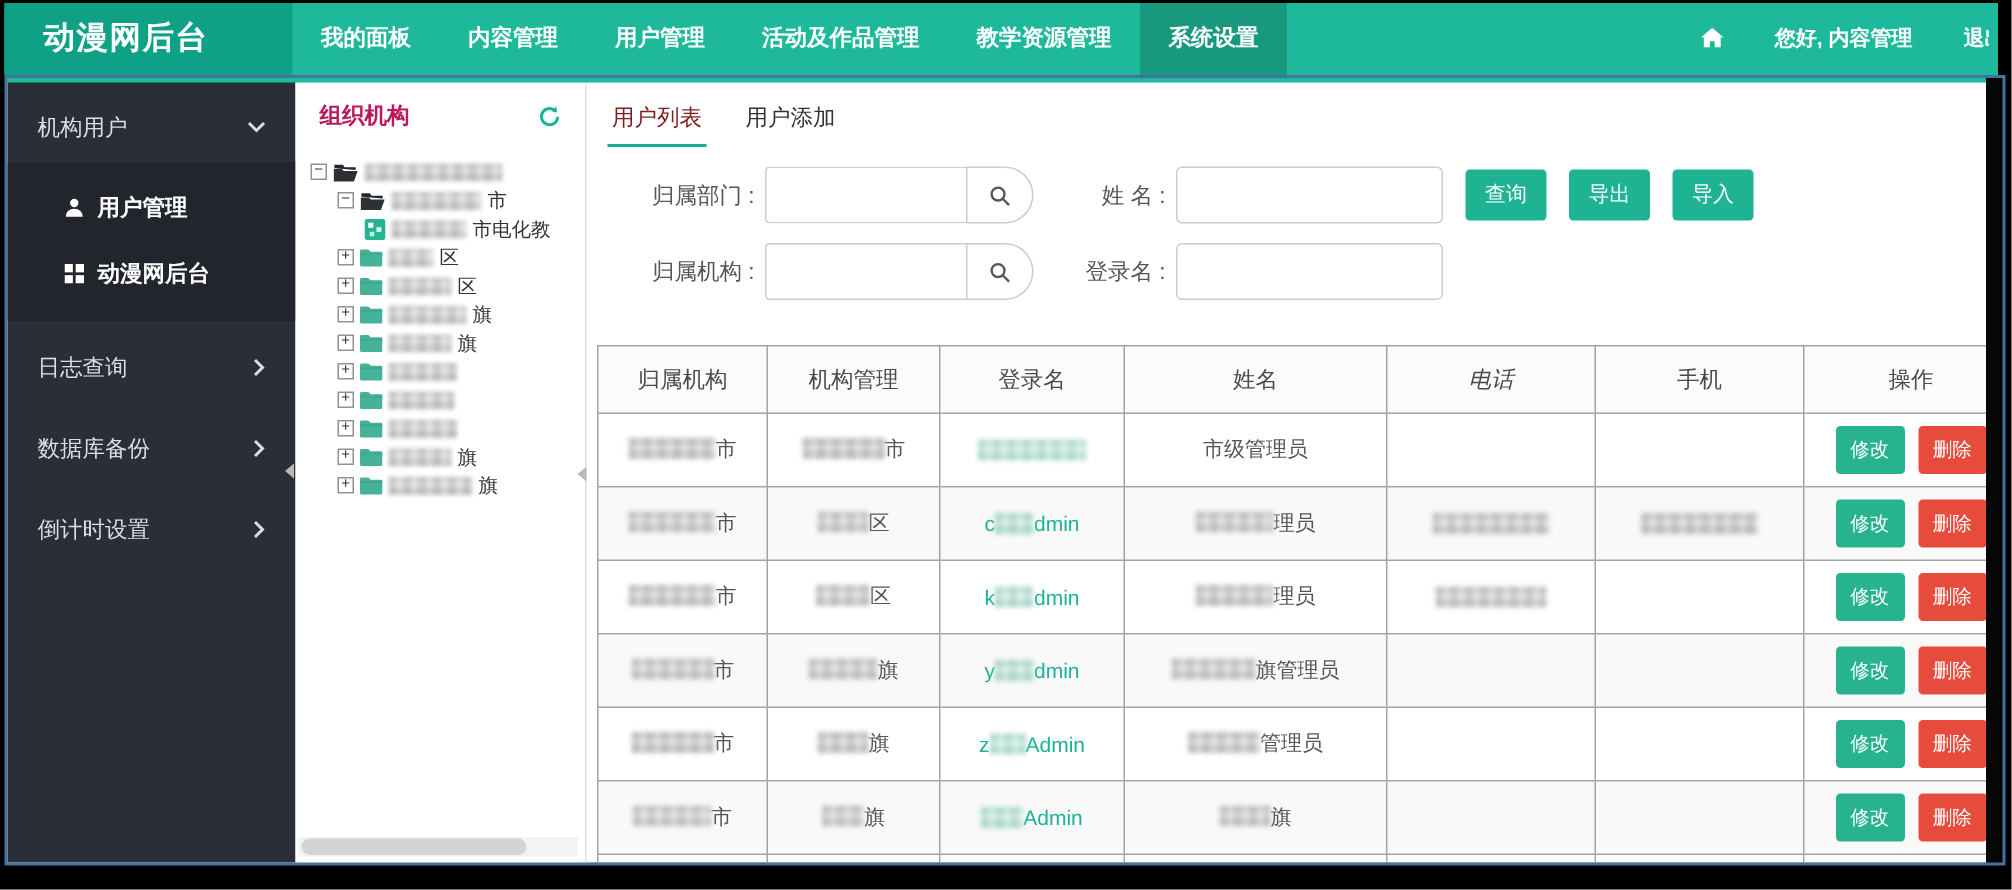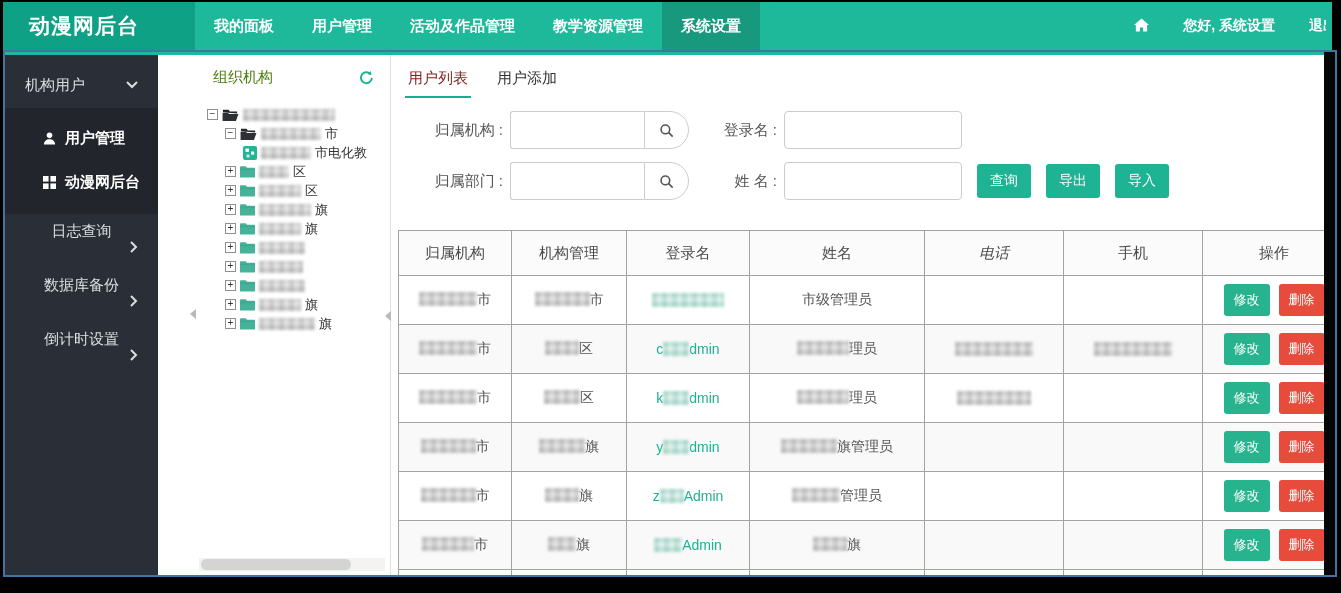--- a/index.html
+++ b/index.html
@@ -14,31 +14,31 @@
   .nav-item.active{background:#18997e;}
   #nav-right{margin-left:auto;display:flex;align-items:center;gap:34px;padding-right:6px;color:#fff;font-size:14px;}
   #nav-right .greet{font-weight:bold;}
   .logout{font-weight:bold;width:17px;overflow:hidden;white-space:nowrap;}
   
   #window{position:absolute;left:3px;top:50px;width:1334px;height:527px;box-sizing:border-box;
           border:2px solid #3f74a3;background:#060606;}
   #page{position:absolute;left:0;top:0;width:1319px;height:523px;background:#fff;overflow:hidden;}
   #top-accent{position:absolute;left:0;top:0;width:100%;height:3px;background:#1eb89a;z-index:5;}
   
-  #sidebar{position:absolute;left:0;top:0;width:153px;height:523px;background:#2a2f37;padding-top:10px;box-sizing:border-box;}
+  #sidebar{position:absolute;left:0;top:0;width:192px;height:523px;background:#2a2f37;padding-top:10px;box-sizing:border-box;}
   .sb-parent{height:46px;display:flex;align-items:center;padding:0 20px;color:#dcdfe1;font-size:15px;cursor:pointer;}
-  .sb-parent.spaced{margin-top:8px;flex-direction:column;}
+  .sb-parent.spaced{margin-top:8px;}
   .sb-parent .chev{margin-left:auto;display:flex;align-items:center;}
   .sb-sub{background:#22262c;padding:8px 0 10px;}
   .sb-child{height:44px;display:flex;align-items:center;padding-left:38px;color:#fff;font-size:15px;font-weight:bold;gap:9px;cursor:pointer;}
   
   #treepanel{position:absolute;left:192px;top:3px;width:194px;height:520px;background:#fff;box-sizing:border-box;
              border-right:1px solid #e0e0e0;overflow:hidden;}
   .tp-header{display:flex;align-items:center;padding:13px 16px 4px 16px;}
-  .tp-title{font-size:15px;color:#4d7c0f;}
+  .tp-title{font-size:15px;color:#be185d;font-weight:bold;}
   .refresh{margin-left:auto;cursor:pointer;display:flex;}
   #tree{padding:14px 0 0 10px;font-size:13px;color:#333;white-space:nowrap;}
   .tree-row{height:19px;display:flex;align-items:center;gap:4px;cursor:pointer;}
   .ttoggle{flex:none;width:11px;height:11px;box-sizing:border-box;border:1px solid #919191;background:#fff;
            font-size:10px;line-height:8px;text-align:center;color:#333;cursor:pointer;}
   .tree-suffix{color:#333;}
   #tree-hscroll{position:absolute;left:2px;bottom:4px;width:186px;height:13px;background:#f3f3f3;}
   #tree-hthumb{width:150px;height:11px;margin:1px 0 0 2px;background:#d4d4d4;border-radius:6px;cursor:pointer;}
   .collapse-arrow{position:absolute;width:0;height:0;border-top:5px solid transparent;border-bottom:5px solid transparent;
                   border-right:6px solid #b9b9b9;cursor:pointer;z-index:6;}
@@ -77,32 +77,33 @@
                       repeating-linear-gradient(0deg,#bfe4d8 0 5px,#dff2ec 5px 10px);}
   #tree .rb{height:12px;filter:blur(1.4px);}
 </style>
 </head>
 <body>
 
 <div id="navbar">
   <div id="logo">动漫网后台</div>
   <div id="nav-items">
       <div class="nav-item">我的面板</div>
+      <div class="nav-item">内容管理</div>
       <div class="nav-item">用户管理</div>
       <div class="nav-item">活动及作品管理</div>
       <div class="nav-item">教学资源管理</div>
       <div class="nav-item active">系统设置</div>
     </div>
   <div id="nav-right">
     <span class="home">
       <svg width="15" height="14" viewBox="0 0 16 14">
           <path d="M8 0L0 7h2v7h4.3V9.6h3.4V14H14V7h2z" fill="#fff"></path>
         </svg>
     </span>
-    <span class="greet">您好, 系统设置</span>
+    <span class="greet">您好, 内容管理</span>
     <span class="logout">退出</span>
   </div>
 </div>
 
 <div id="window">
   <div id="page">
     <div id="top-accent"></div>
 
     <div id="sidebar">
         <div class="sb-parent">
@@ -318,54 +319,54 @@
     <span class="collapse-arrow" style="left:185px;top:257px;"></span>
     <span class="collapse-arrow" style="left:380px;top:259px;"></span>
 
     <div id="main">
       <div id="tabs">
           <div class="tab active">用户列表</div>
           <div class="tab">用户添加</div>
         </div>
 
       <div class="frow">
+        <span class="flabel">归属部门 :</span>
+        <span class="igroup">
+          <input value="" style="">
+          <span class="sbtn">
+            <svg width="15" height="15" viewBox="0 0 16 16">
+                <circle cx="6.8" cy="6.8" r="4.6" stroke="#555" stroke-width="1.7" fill="none"></circle>
+                <path d="M10.3 10.3L14.6 14.6" stroke="#555" stroke-width="1.7"></path>
+              </svg>
+          </span>
+        </span>
+        <span class="flabel second">姓  名 :</span>
+        <input class="txtinput" value="" style="">
+        <div id="form-buttons">
+          <button class="tbtn">查询</button>
+          <button class="tbtn">导出</button>
+          <button class="tbtn">导入</button>
+        </div>
+      </div>
+
+      <div class="frow">
         <span class="flabel">归属机构 :</span>
         <span class="igroup">
           <input value="" style="">
           <span class="sbtn">
             <svg width="15" height="15" viewBox="0 0 16 16">
                 <circle cx="6.8" cy="6.8" r="4.6" stroke="#555" stroke-width="1.7" fill="none"></circle>
                 <path d="M10.3 10.3L14.6 14.6" stroke="#555" stroke-width="1.7"></path>
               </svg>
           </span>
         </span>
         <span class="flabel second">登录名 :</span>
         <input class="txtinput" value="" style="">
       </div>
 
-      <div class="frow">
-        <span class="flabel">归属部门 :</span>
-        <span class="igroup">
-          <input value="" style="">
-          <span class="sbtn">
-            <svg width="15" height="15" viewBox="0 0 16 16">
-                <circle cx="6.8" cy="6.8" r="4.6" stroke="#555" stroke-width="1.7" fill="none"></circle>
-                <path d="M10.3 10.3L14.6 14.6" stroke="#555" stroke-width="1.7"></path>
-              </svg>
-          </span>
-        </span>
-        <span class="flabel second">姓  名 :</span>
-        <input class="txtinput" value="" style="">
-        <div id="form-buttons">
-          <button class="tbtn">查询</button>
-          <button class="tbtn">导出</button>
-          <button class="tbtn">导入</button>
-        </div>
-      </div>
-
       <table id="user-table">
         <thead>
             <tr>
               <th style="width: 110px;">归属机构</th>
               <th style="width: 112px;">机构管理</th>
               <th style="width: 120px; text-align: center;">登录名</th>
               <th style="width: 172px;">姓名</th>
               <th style="width: 136px; font-style: italic;">电话</th>
               <th style="width: 136px;">手机</th>
               <th style="width: 140px;">操作</th>

